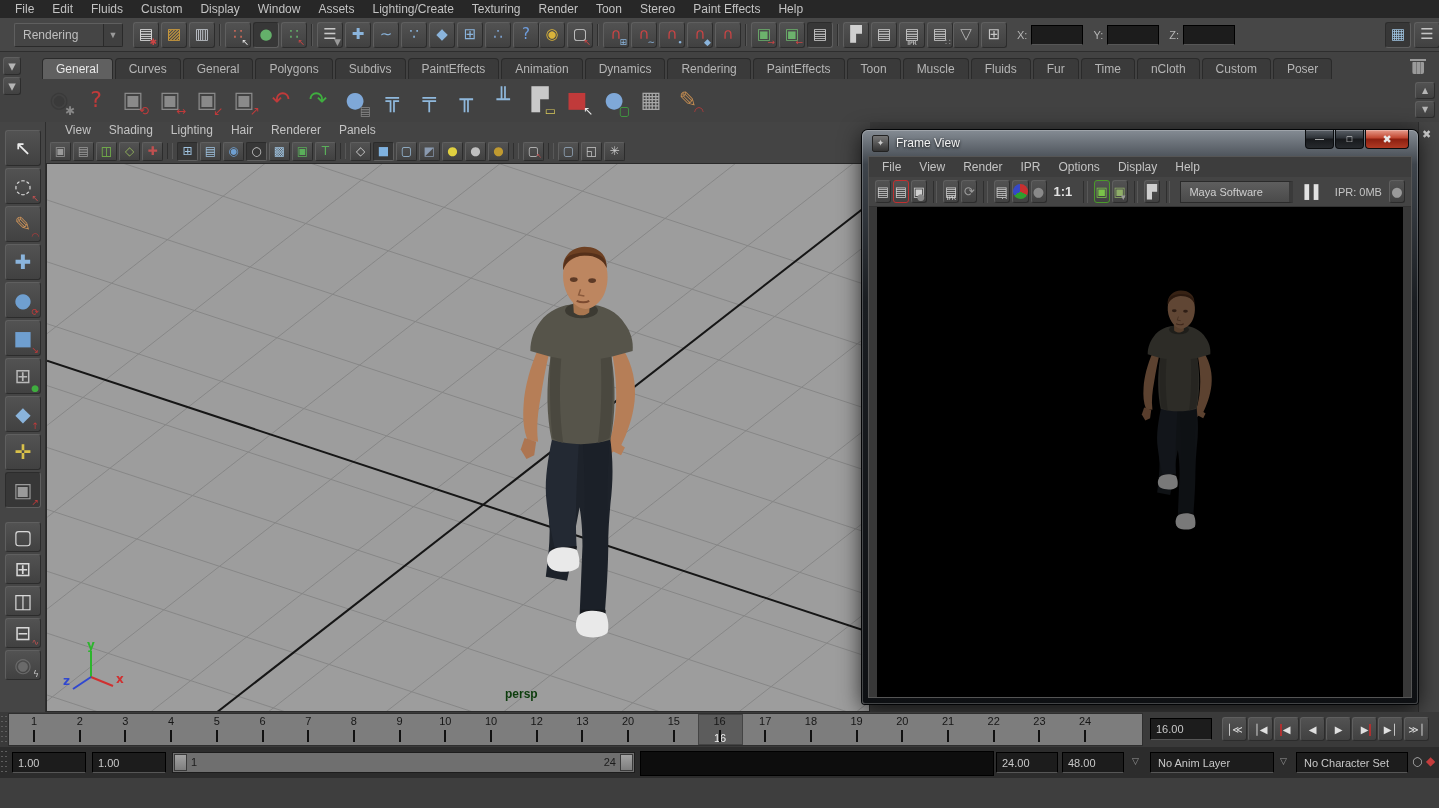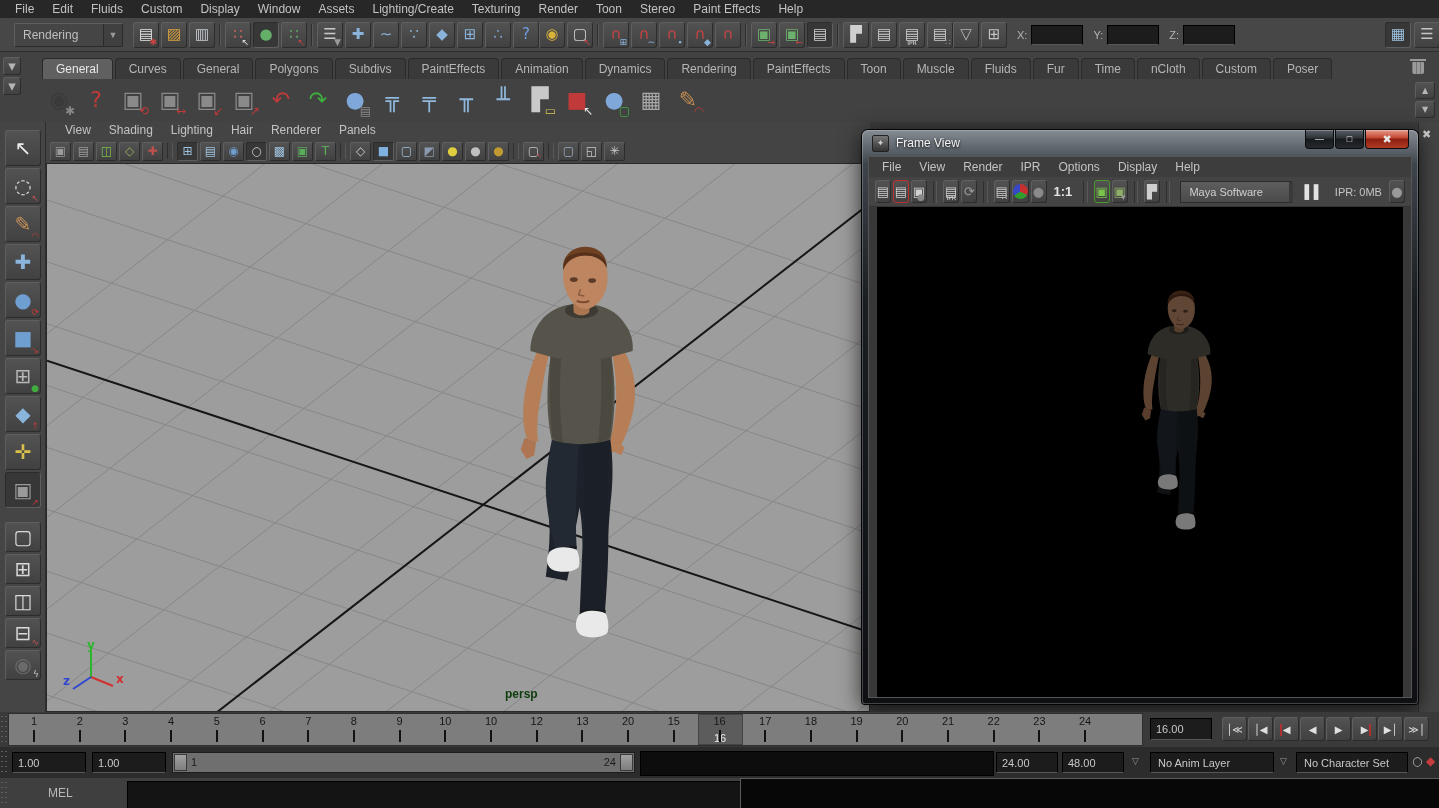--- a/index.html
+++ b/index.html
@@ -850,20 +850,14 @@
     <input class="dark" style="left: 996px; width: 62px;" data-name="playback-end-input" value="24.00">
     <input class="dark" style="left: 1062px; width: 62px;" data-name="animation-end-input" value="48.00">
     <span class="mini-arrow" style="left:1132px" data-name="anim-layer-menu-icon">▽</span>
     <div class="combo" style="left:1150px;width:124px" data-name="anim-layer-select">No Anim Layer</div>
     <span class="mini-arrow" style="left:1280px" data-name="character-set-menu-icon">▽</span>
     <div class="combo" style="left:1296px;width:112px" data-name="character-set-select">No Character Set</div>
     <span class="rb-icon" style="left:1412px;color:#b8b8b8" data-name="set-key-icon">○</span>
     <span class="rb-icon" style="left:1426px;color:#c43c3c" data-name="auto-keyframe-icon">◆</span>
   </div>
 
-  <div id="cmdbar" data-name="command-line-bar">
-    <div class="grip" data-name="drag-handle"></div>
-    <span id="cmd-label" data-name="command-language-label">MEL</span>
-    <input id="cmd-input" data-name="command-input" style="">
-    <div id="cmd-result" data-name="command-result-field"></div>
-  </div>
 
 </div>
 
 </body></html>

